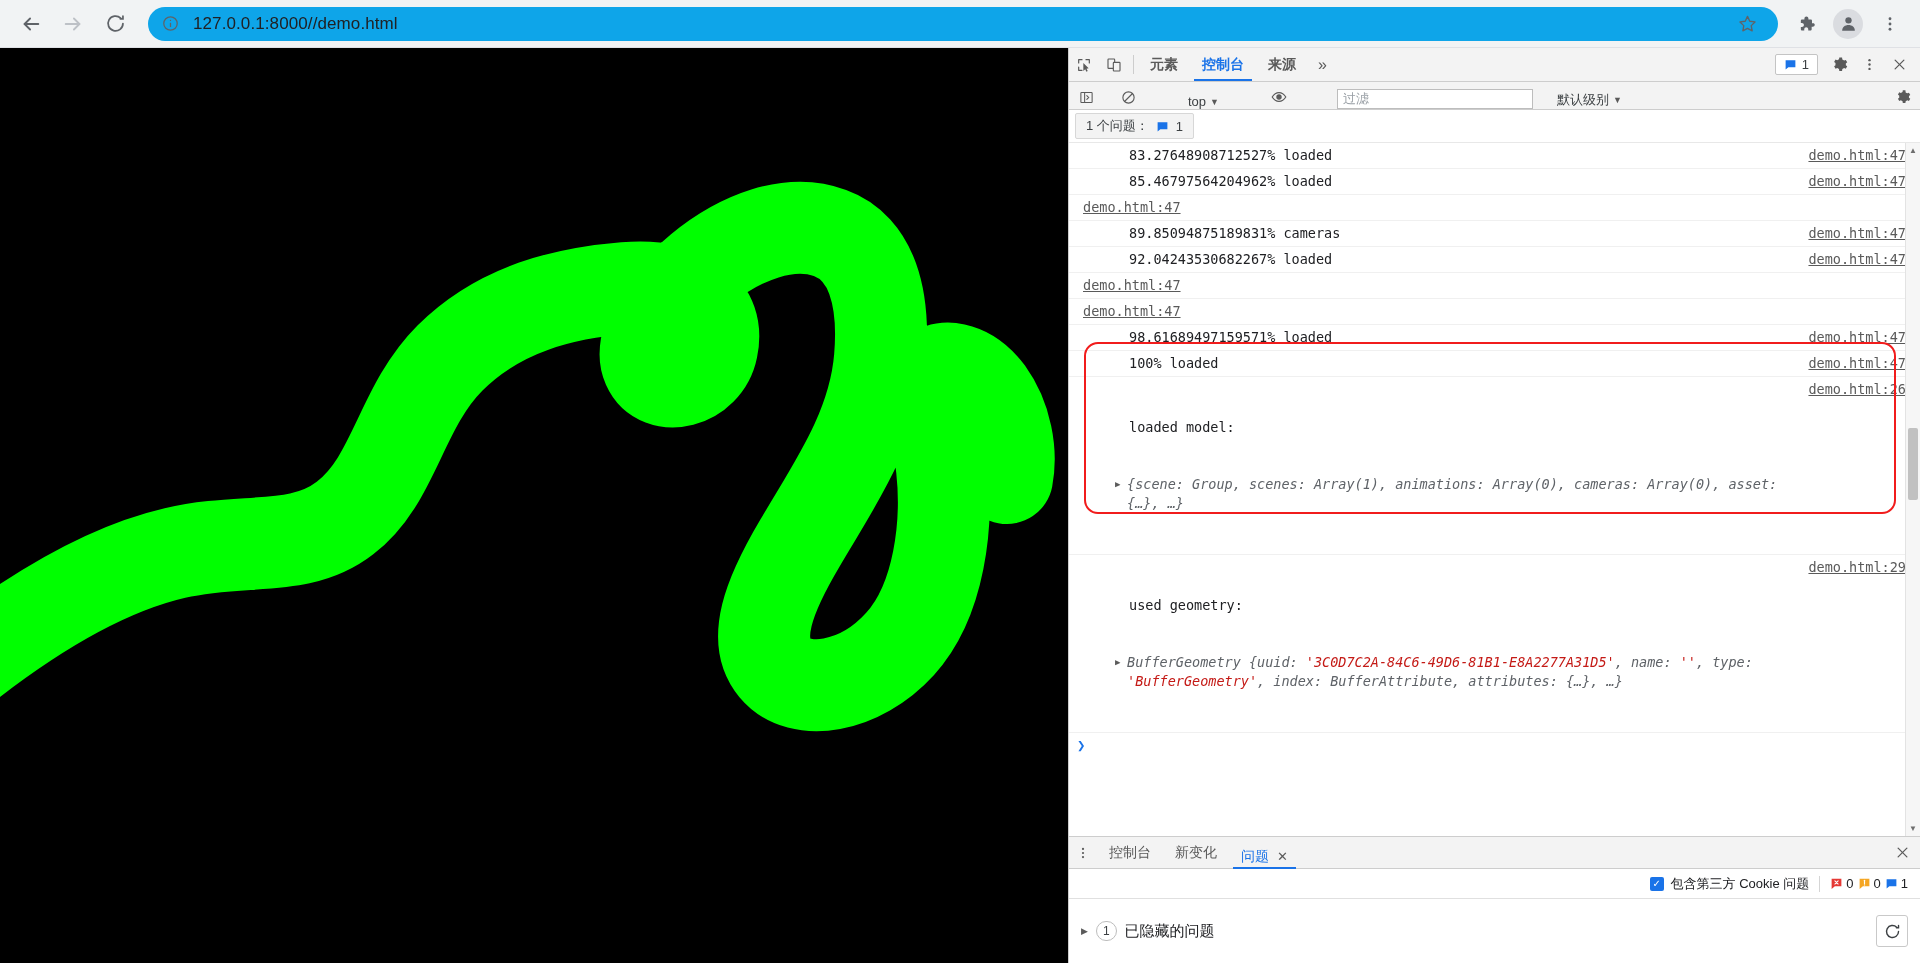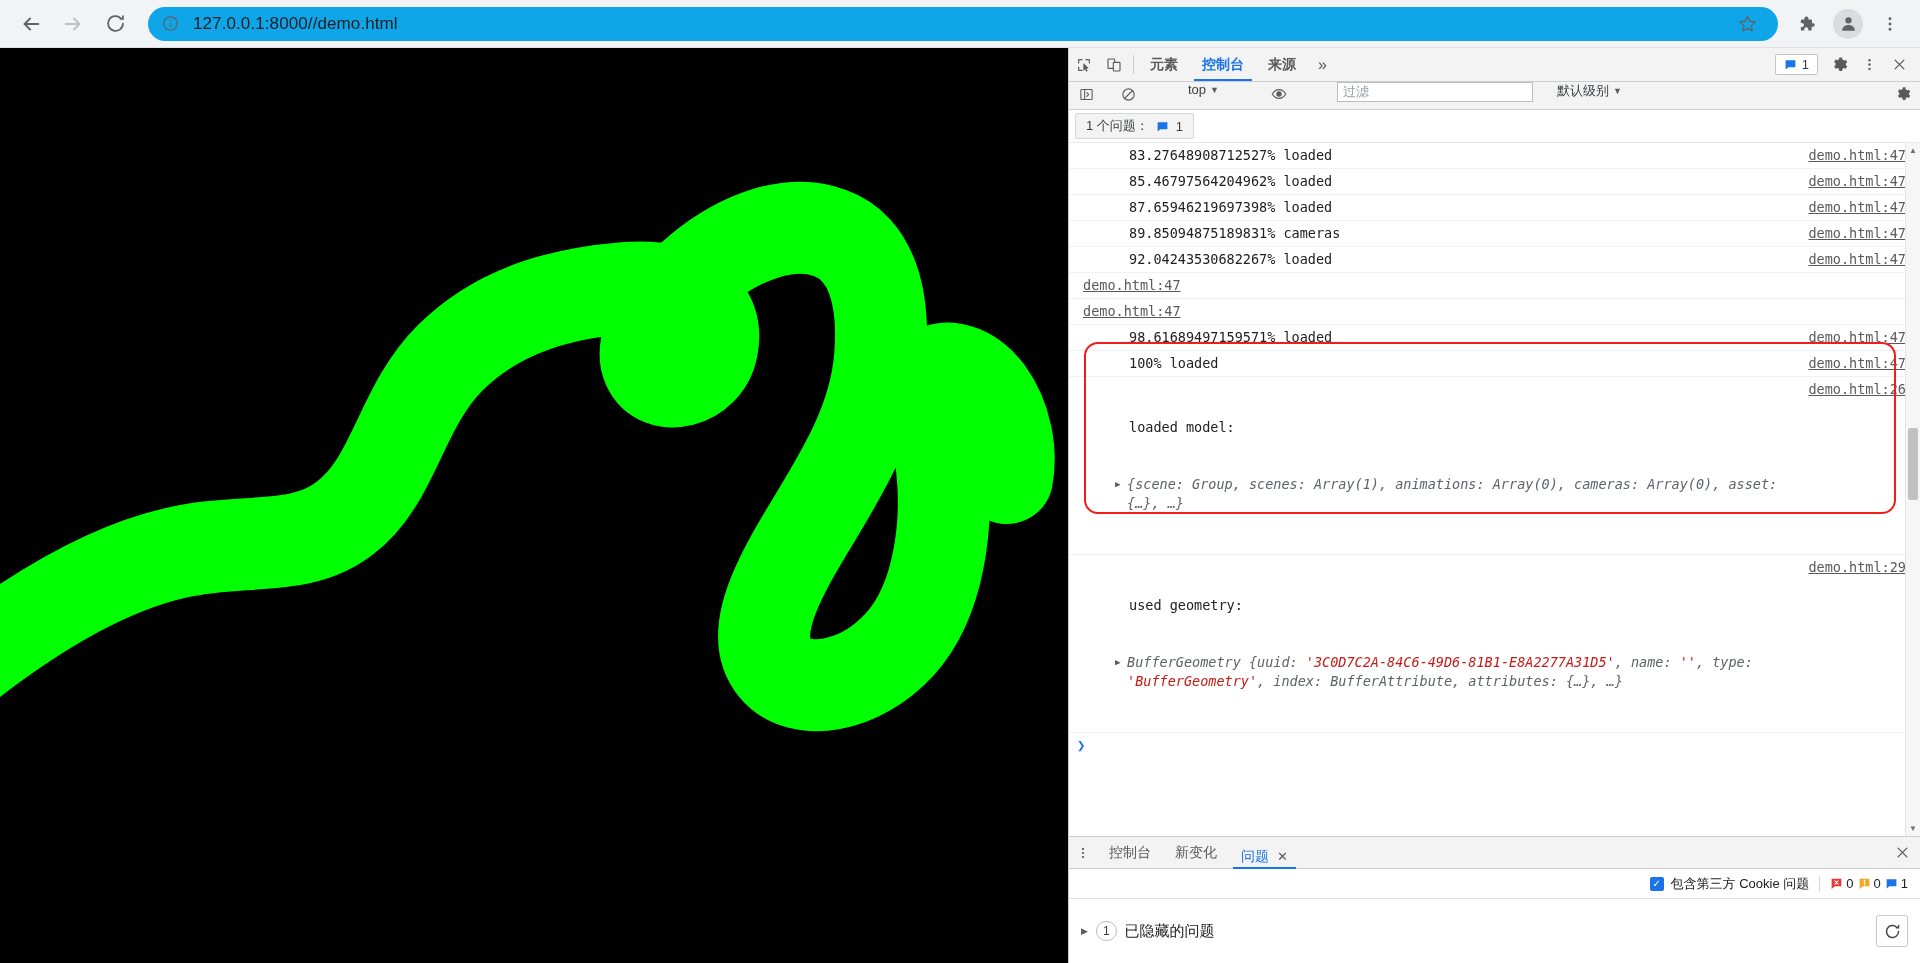--- a/index.html
+++ b/index.html
@@ -159,21 +159,21 @@
     color: #3c4043;
   }
   .msg-badge .sq { color: #1a73e8; display: flex; }
 
   
   .dt-filterbar {
     height: 28px;
     background: #f3f3f3;
     border-bottom: 1px solid #cdcdcd;
     display: flex;
-    align-items: flex-start;
+    align-items: flex-end;
     padding: 0 4px;
     gap: 16px;
     flex: 0 0 auto;
   }
   .fb-ico {
     width: 26px; height: 24px;
     display: flex; align-items: center; justify-content: center;
     color: #5a5a5a;
   }
   .ctx-select {
@@ -615,21 +615,20 @@
 
       <div class="log-row">
         <span class="log-msg">83.27648908712527% loaded</span>
         <a class="log-src">demo.html:47</a>
       </div>
       <div class="log-row">
         <span class="log-msg">85.46797564204962% loaded</span>
         <a class="log-src">demo.html:47</a>
       </div>
       <div class="log-row">
-        <span class="log-msg">87.65946219697398% loaded</span>
         <a class="log-src">demo.html:47</a>
       </div>
       <div class="log-row">
         <span class="log-msg">89.85094875189831% cameras</span>
         <a class="log-src">demo.html:47</a>
       </div>
       <div class="log-row">
         <span class="log-msg">92.04243530682267% loaded</span>
         <a class="log-src">demo.html:47</a>
       </div>

